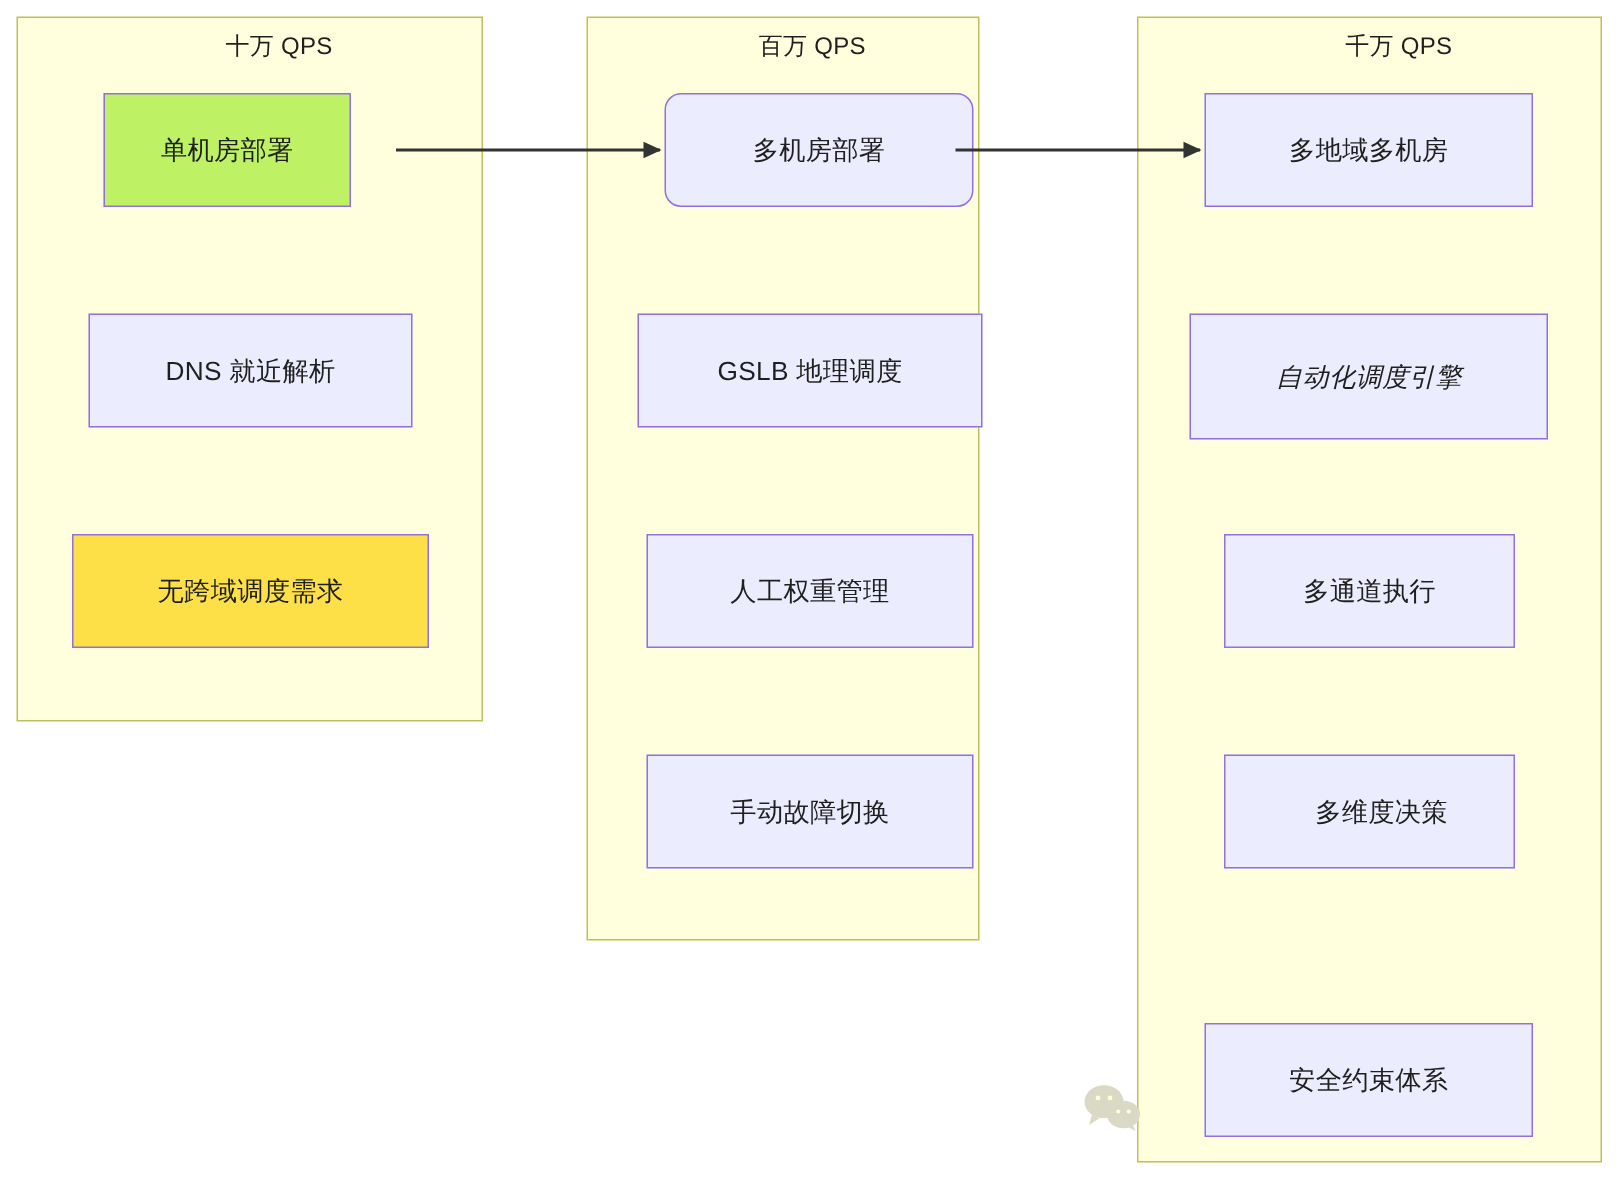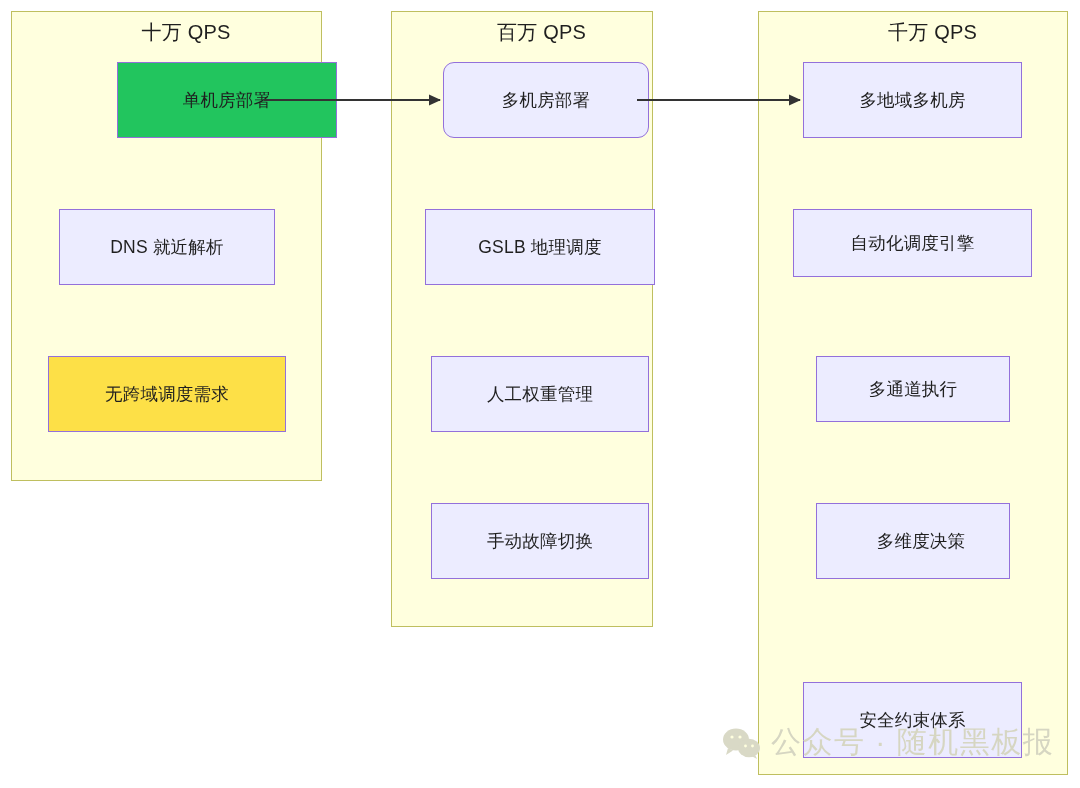--- a/index.html
+++ b/index.html
@@ -26,21 +26,21 @@
     background: #ffffde;
     border: 1.6px solid #bfbf5f;
     box-sizing: border-box;
   }
   .cluster-title {
     position: absolute;
     left: 0;
     right: 0;
     top: 9px;
     text-align: center;
-    font-size: 20px;
+    font-size: 16px;
     color: #1f1f1f;
     line-height: 22px;
     letter-spacing: 0.2px;
     padding-left: 39px;
   }
   .node {
     position: absolute;
     background: #ececff;
     border: 1.5px solid #9370db;
     box-sizing: border-box;
@@ -80,21 +80,21 @@
 </style>
 </head>
 <body>
 
 <div id="stage">
 
   <div id="clusters">
       <div class="cluster" style="left: 11px; top: 11px; width: 311px; height: 470px; background: rgb(255, 255, 222); border-color: rgb(191, 191, 95);">
         <div class="cluster-title" style="color: rgb(31, 31, 31);">十万 QPS</div>
       </div>
-      <div class="node" style="left: 69px; top: 62px; width: 220px; height: 76px; background: #22c55e; border-color: rgb(147, 112, 219); margin-left: 48px;">
+      <div class="node" style="left: 69px; top: 62px; width: 165px; height: 76px; background: #bef264; border-color: rgb(147, 112, 219);">
         <span>单机房部署</span>
       </div>
       <div class="node" style="left: 59px; top: 209px; width: 216px; height: 76px; background: rgb(236, 236, 255); border-color: rgb(147, 112, 219);">
         <span>DNS 就近解析</span>
       </div>
       <div class="node" style="left: 48px; top: 356px; width: 238px; height: 76px; background: #fde047; border-color: rgb(147, 112, 219);">
         <span>无跨域调度需求</span>
       </div>
       <div class="cluster" style="left: 391px; top: 11px; width: 262px; height: 616px; background: rgb(255, 255, 222); border-color: rgb(191, 191, 95);">
         <div class="cluster-title" style="color: rgb(31, 31, 31);">百万 QPS</div>
@@ -110,24 +110,24 @@
       </div>
       <div class="node" style="left: 431px; top: 503px; width: 218px; height: 76px; background: rgb(236, 236, 255); border-color: rgb(147, 112, 219);">
         <span>手动故障切换</span>
       </div>
       <div class="cluster" style="left: 758px; top: 11px; width: 310px; height: 764px; background: rgb(255, 255, 222); border-color: rgb(191, 191, 95);">
         <div class="cluster-title" style="color: rgb(31, 31, 31);">千万 QPS</div>
       </div>
       <div class="node" style="left: 803px; top: 62px; width: 219px; height: 76px; background: rgb(236, 236, 255); border-color: rgb(147, 112, 219);">
         <span>多地域多机房</span>
       </div>
-      <div class="node" style="left: 793px; top: 209px; width: 239px; height: 68px; background: rgb(236, 236, 255); border-color: rgb(147, 112, 219);">
+      <div class="node" style="left: 793px; top: 209px; width: 239px; height: 84px; background: rgb(236, 236, 255); border-color: rgb(147, 112, 219); font-style: italic;">
         <span>自动化调度引擎</span>
       </div>
-      <div class="node" style="left: 816px; top: 356px; width: 194px; height: 66px; background: rgb(236, 236, 255); border-color: rgb(147, 112, 219);">
+      <div class="node" style="left: 816px; top: 356px; width: 194px; height: 76px; background: rgb(236, 236, 255); border-color: rgb(147, 112, 219);">
         <span>多通道执行</span>
       </div>
       <div class="node" style="left: 816px; top: 503px; width: 194px; height: 76px; background: rgb(236, 236, 255); border-color: rgb(147, 112, 219); padding-left: 16px;">
         <span>多维度决策</span>
       </div>
       <div class="node" style="left: 803px; top: 650px; width: 219px; height: 76px; background: rgb(236, 236, 255); border-color: rgb(147, 112, 219); margin-top: 32px;">
         <span>安全约束体系</span>
       </div>
     </div>
 
@@ -146,16 +146,15 @@
     <svg class="wechat-icon" viewBox="0 0 40 32">
       <ellipse cx="14" cy="12.5" rx="13" ry="11" fill="#d9d9c6"></ellipse>
       <path d="M6 21 L4 28 L11 23.5 Z" fill="#d9d9c6"></path>
       <ellipse cx="27" cy="21" rx="11" ry="9.2" fill="#d9d9c6"></ellipse>
       <path d="M33 27.5 L35 32 L29.5 29 Z" fill="#d9d9c6"></path>
       <circle cx="10" cy="10" r="1.6" fill="#ffffde"></circle>
       <circle cx="18" cy="10" r="1.6" fill="#ffffde"></circle>
       <circle cx="23.5" cy="19" r="1.4" fill="#ffffde"></circle>
       <circle cx="30.5" cy="19" r="1.4" fill="#ffffde"></circle>
     </svg>
-    <span class="watermark-text" style="color: rgb(214, 214, 194);">公众号 · 随机黑板报</span>
   </div>
 
 </div>
 
 </body></html>

